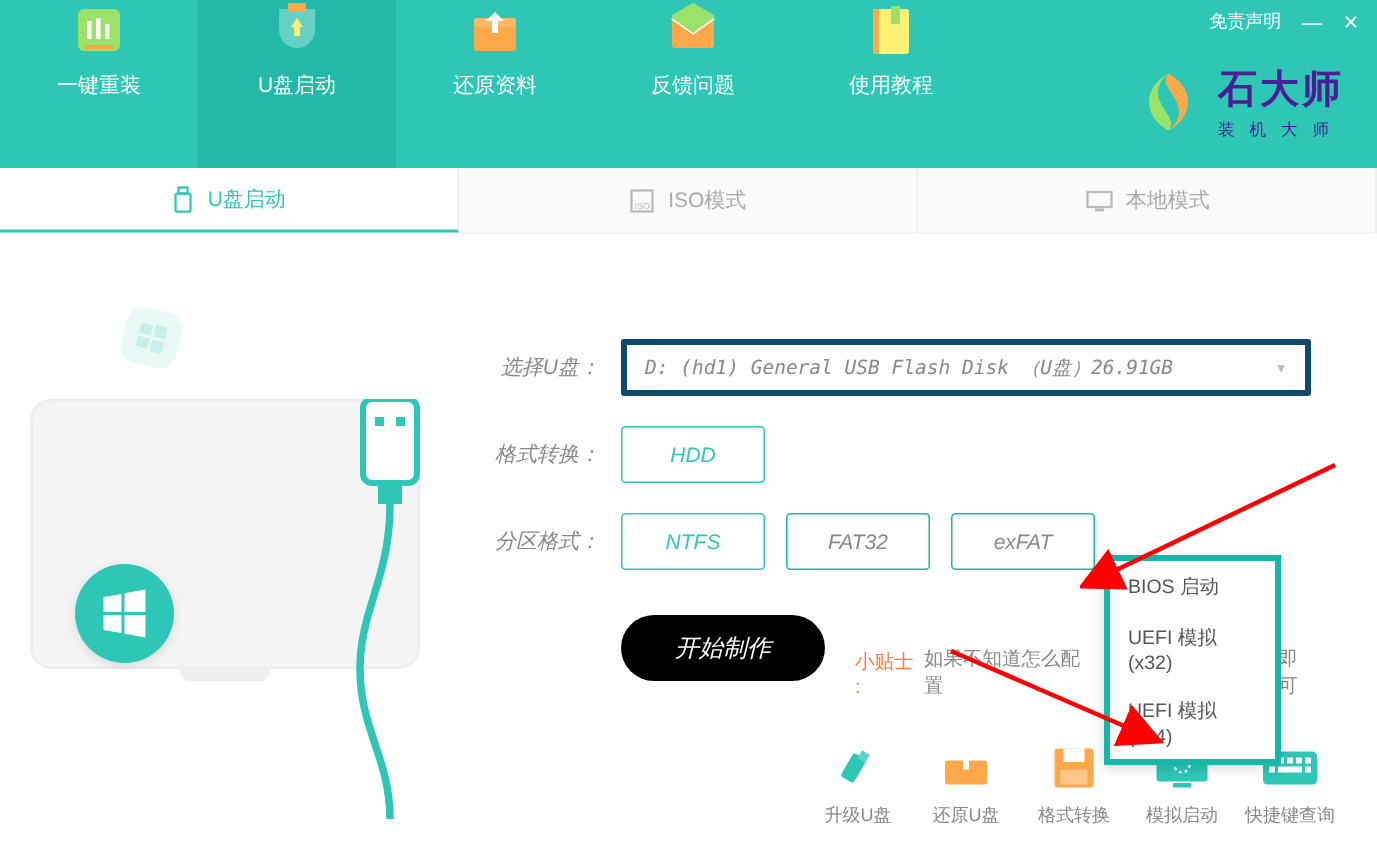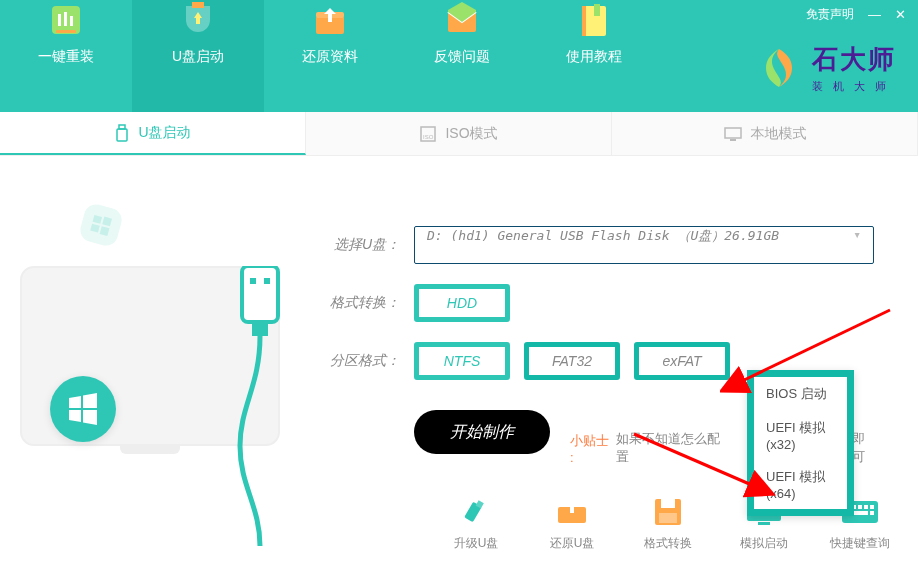--- a/index.html
+++ b/index.html
@@ -28,35 +28,35 @@
   .illustration { width: 300px; position: relative; }
   .usb-cable { position: absolute; left: 230px; top: 80px; }
   .windows-badge { position: absolute; left: 50px; top: 190px; width: 66px; height: 66px; border-radius: 50%; background: #2ec7b6; display: flex; align-items: center; justify-content: center; box-shadow: 0 2px 8px rgba(0,0,0,0.1); }
   .bg-win { position: absolute; left: 82px; top: 20px; width: 38px; height: 38px; border-radius: 12px; background: #e9f9f6; transform: rotate(15deg); display:flex;align-items:center;justify-content:center;}
   .monitor-bg { position: absolute; left: 20px; top: 80px; width: 260px; height: 180px; border-radius: 14px; background: #f4f4f4; border: 2px solid #eee; }
   .monitor-stand{position:absolute;left:120px;top:258px;width:60px;height:10px;background:#eee;border-radius:0 0 6px 6px;}
   
   .form { flex: 1; padding: 40px 40px 0 20px; }
   .form-row { display: flex; align-items: center; margin-bottom: 20px; font-style: italic; }
   .form-label { width: 80px; color: #888; font-size: 14px; text-align: right; margin-right: 14px; }
-  .select-box { flex: 1; max-width: 460px; height: 38px; border: 1px solid #0c4a6e; border-radius: 2px; display: flex; padding: 0 12px; color: #888; font-size: 13px; cursor: pointer; position: relative; font-family: monospace; }
+  .select-box { flex: 1; max-width: 460px; height: 38px; border: 4px solid #0c4a6e; border-radius: 2px; display: flex; align-items: center; padding: 0 12px; color: #888; font-size: 13px; cursor: pointer; position: relative; font-family: monospace; }
   .select-arrow { position: absolute; right: 12px; color: #bbb; }
-  .opt-btn { width: 96px; height: 38px; border: 5px solid #14b8a6; border-radius: 3px; display: flex; align-items: center; justify-content: center; font-size: 14px; color: #888; cursor: pointer; margin-right: 14px; }
+  .opt-btn { width: 96px; height: 38px; border: 1px solid #14b8a6; border-radius: 3px; display: flex; align-items: center; justify-content: center; font-size: 14px; color: #888; cursor: pointer; margin-right: 14px; }
   .opt-btn.active { border-color: #2ec7b6; color: #2ec7b6; }
   
   .start-btn { width: 136px; height: 44px; background: #000000; color: #fff; border-radius: 22px; display: flex; align-items: center; justify-content: center; font-size: 16px; cursor: pointer; margin-left: 94px; }
   .tips { display: flex; align-items: center; margin-top: -44px; margin-left: 250px; font-size: 13px; }
   .tips-label { color: #ff7a3d; }
   .tips-text { color: #888; }
   
-  .bottom-tools { position: absolute; right: 22px; bottom: 26px; display: flex; gap: 24px; }
+  .bottom-tools { position: absolute; right: 22px; bottom: 26px; display: flex; }
   .tool { width: 72px; display: flex; flex-direction: column; align-items: center; gap: 6px; font-size: 12px; color: #888; cursor: pointer; }
   .tool-icon { width: 40px; height: 34px; display: flex; align-items: center; justify-content: center; }
   
-  .popup { position: absolute; right: 64px; top: 370px; width: 107px; background: #fff; border: 7px solid #14b8a6; box-shadow: 0 2px 8px rgba(0,0,0,0.15); z-index: 10; }
+  .popup { position: absolute; right: 64px; top: 370px; width: 118px; background: #fff; border: 4px solid #14b8a6; box-shadow: 0 2px 8px rgba(0,0,0,0.15); z-index: 10; }
   .popup-item { padding: 8px 12px; font-size: 13px; color: #555; cursor: pointer; }
   
   .arrow-overlay { position: absolute; pointer-events: none; z-index: 20; }
 </style>
 </head>
 <body>
 
 <div class="header">
   <div class="nav-item">
     <div class="nav-icon">

